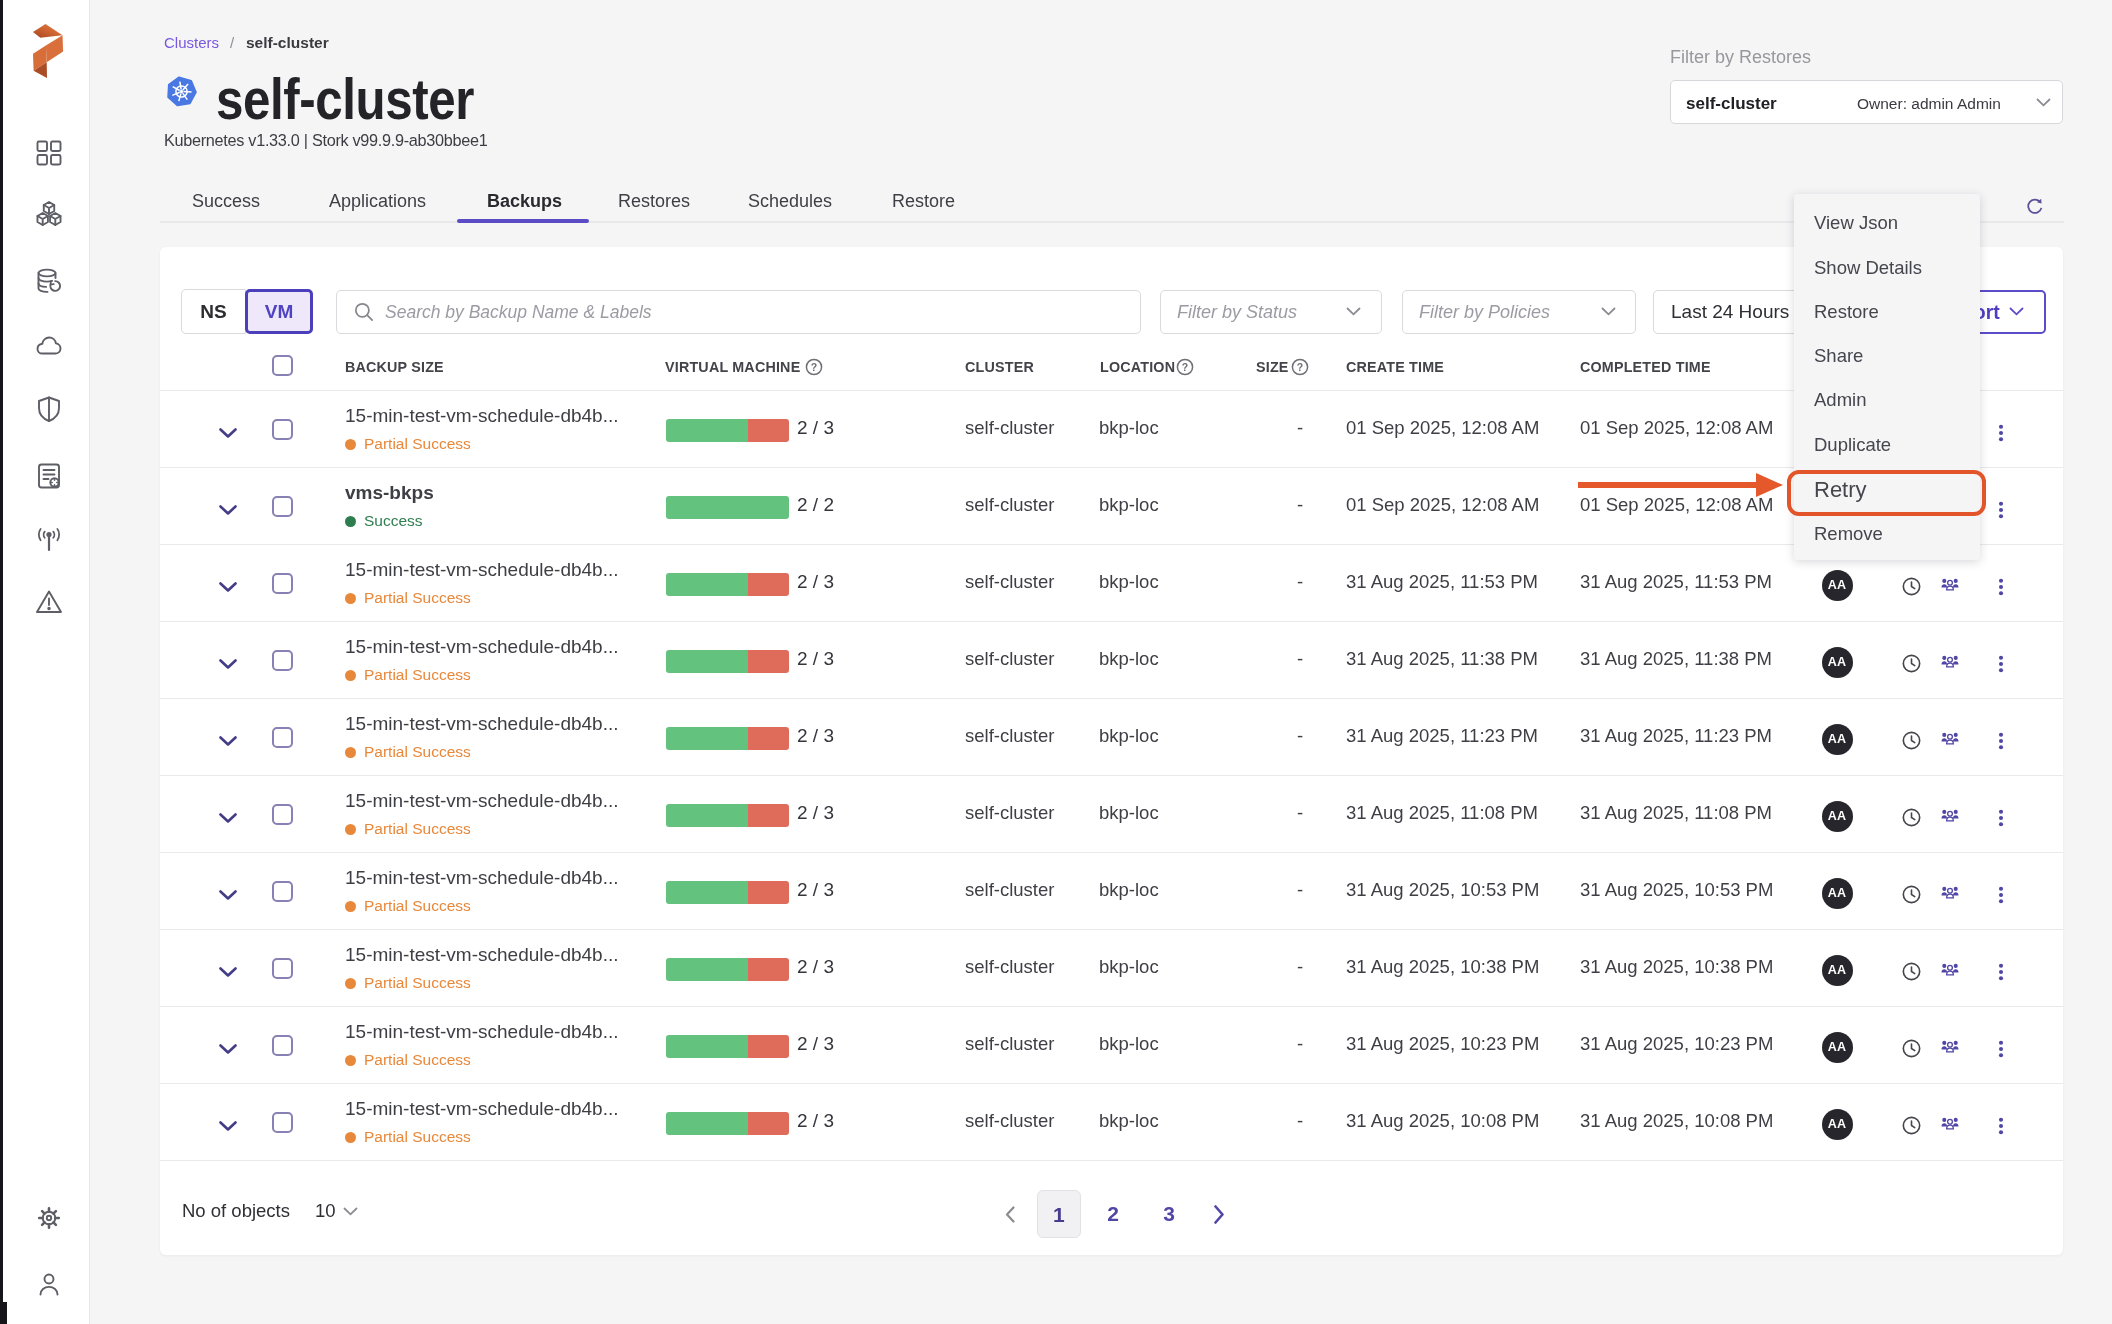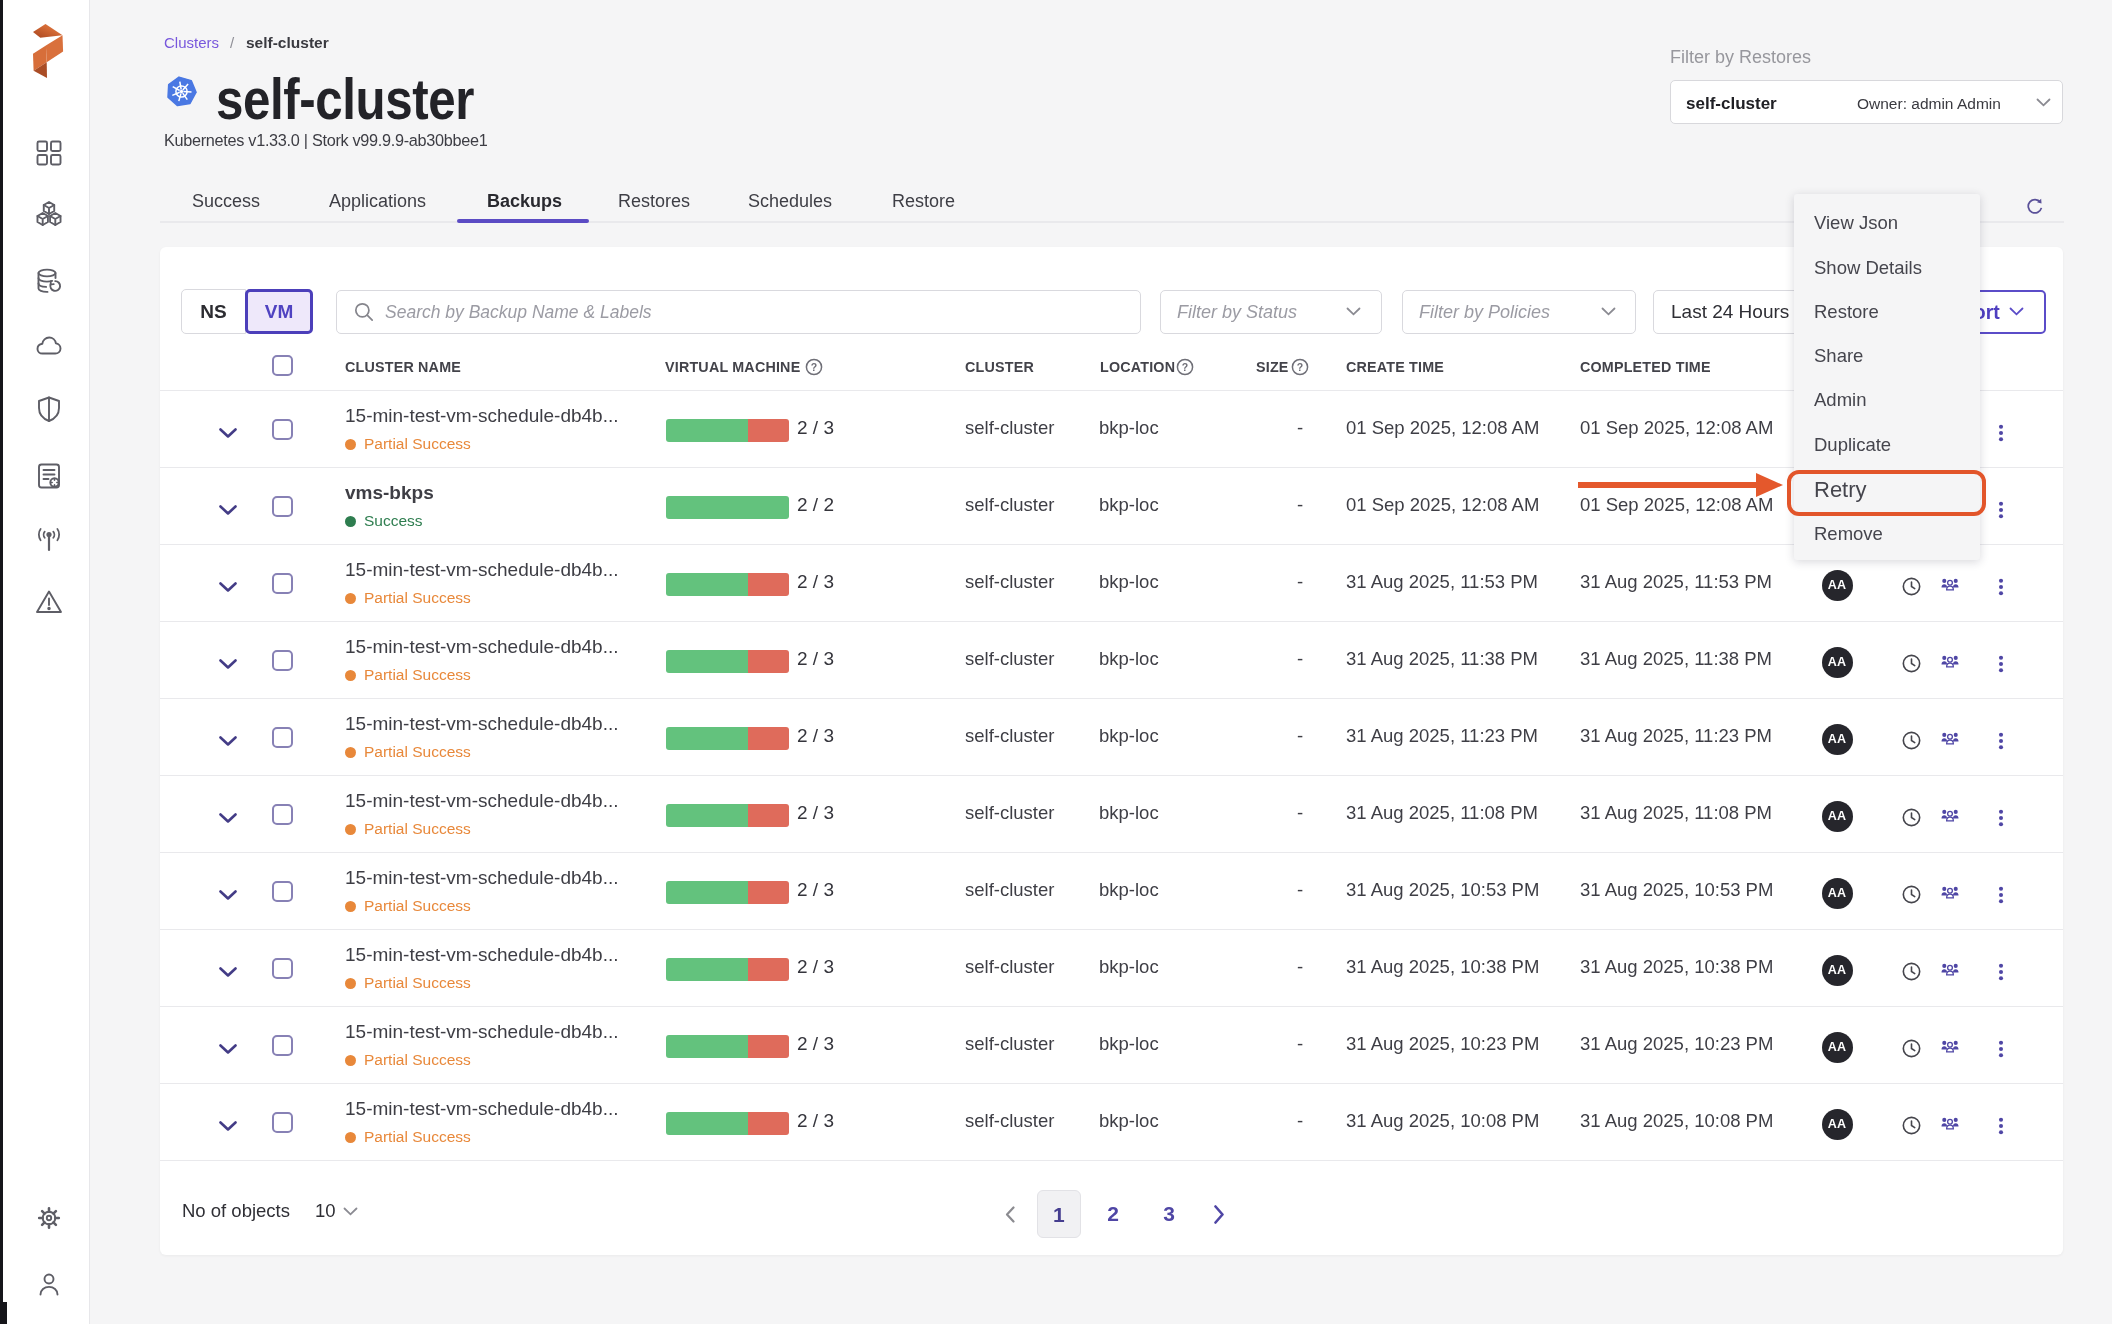--- a/index.html
+++ b/index.html
@@ -146,21 +146,21 @@
   <div style="position:absolute;left:1653px;top:290px;width:235px;height:44px;background:#fff;border:1.5px solid #d9d9de;border-radius:5px"></div>
   <div style="position:absolute;left:1671px;top:302px;font-size:19px;line-height:20px;color:#2e2e34">Last 24 Hours</div>
 
   <div style="position:absolute;left:1908px;top:290px;width:138px;height:44px;border:2px solid #5b4cc8;border-radius:5px;background:#fff"></div>
   <div style="position:absolute;left:1938px;top:302px;font-size:19.5px;line-height:20px;font-weight:700;color:#4f3fc0">Export</div>
   <svg style="position:absolute;left:2009px;top:307px" width="15" height="9" viewBox="0 0 15 9">
       <path d="M1.5 1.5 L7.5 7.3 L13.5 1.5" fill="none" stroke="#5b4cc8" stroke-width="1.8" stroke-linecap="round"></path>
     </svg>
 
   <div style="position:absolute;left:272px;top:355px;width:21px;height:21px;border:2px solid #8781b5;border-radius:5px;background:#fff"></div>
-  <div style="position:absolute;left:345px;top:360px;font-size:14.3px;line-height:15px;font-weight:700;color:#43434a;letter-spacing:0.2px">CLUSTER NAME</div>
+  <div style="position:absolute;left:345px;top:360px;font-size:14.3px;line-height:15px;font-weight:700;color:#43434a;letter-spacing:0.2px">BACKUP SIZE</div>
     <div style="position:absolute;left:665px;top:360px;font-size:14.3px;line-height:15px;font-weight:700;color:#43434a;letter-spacing:0.2px">VIRTUAL MACHINE</div>
     <svg style="position:absolute;left:805px;top:358px" width="18" height="18" viewBox="0 0 18 18">
       <circle cx="9" cy="9" r="7.6" fill="none" stroke="#6f6f77" stroke-width="1.5"></circle>
       <text x="9" y="12.6" font-size="10.5" font-weight="700" fill="#6f6f77" text-anchor="middle" font-family="Liberation Sans,sans-serif">?</text>
     </svg>
     <div style="position:absolute;left:965px;top:360px;font-size:14.3px;line-height:15px;font-weight:700;color:#43434a;letter-spacing:0.2px">CLUSTER</div>
     <div style="position:absolute;left:1100px;top:360px;font-size:14.3px;line-height:15px;font-weight:700;color:#43434a;letter-spacing:0.2px">LOCATION</div>
     <svg style="position:absolute;left:1176px;top:358px" width="18" height="18" viewBox="0 0 18 18">
       <circle cx="9" cy="9" r="7.6" fill="none" stroke="#6f6f77" stroke-width="1.5"></circle>
       <text x="9" y="12.6" font-size="10.5" font-weight="700" fill="#6f6f77" text-anchor="middle" font-family="Liberation Sans,sans-serif">?</text>

